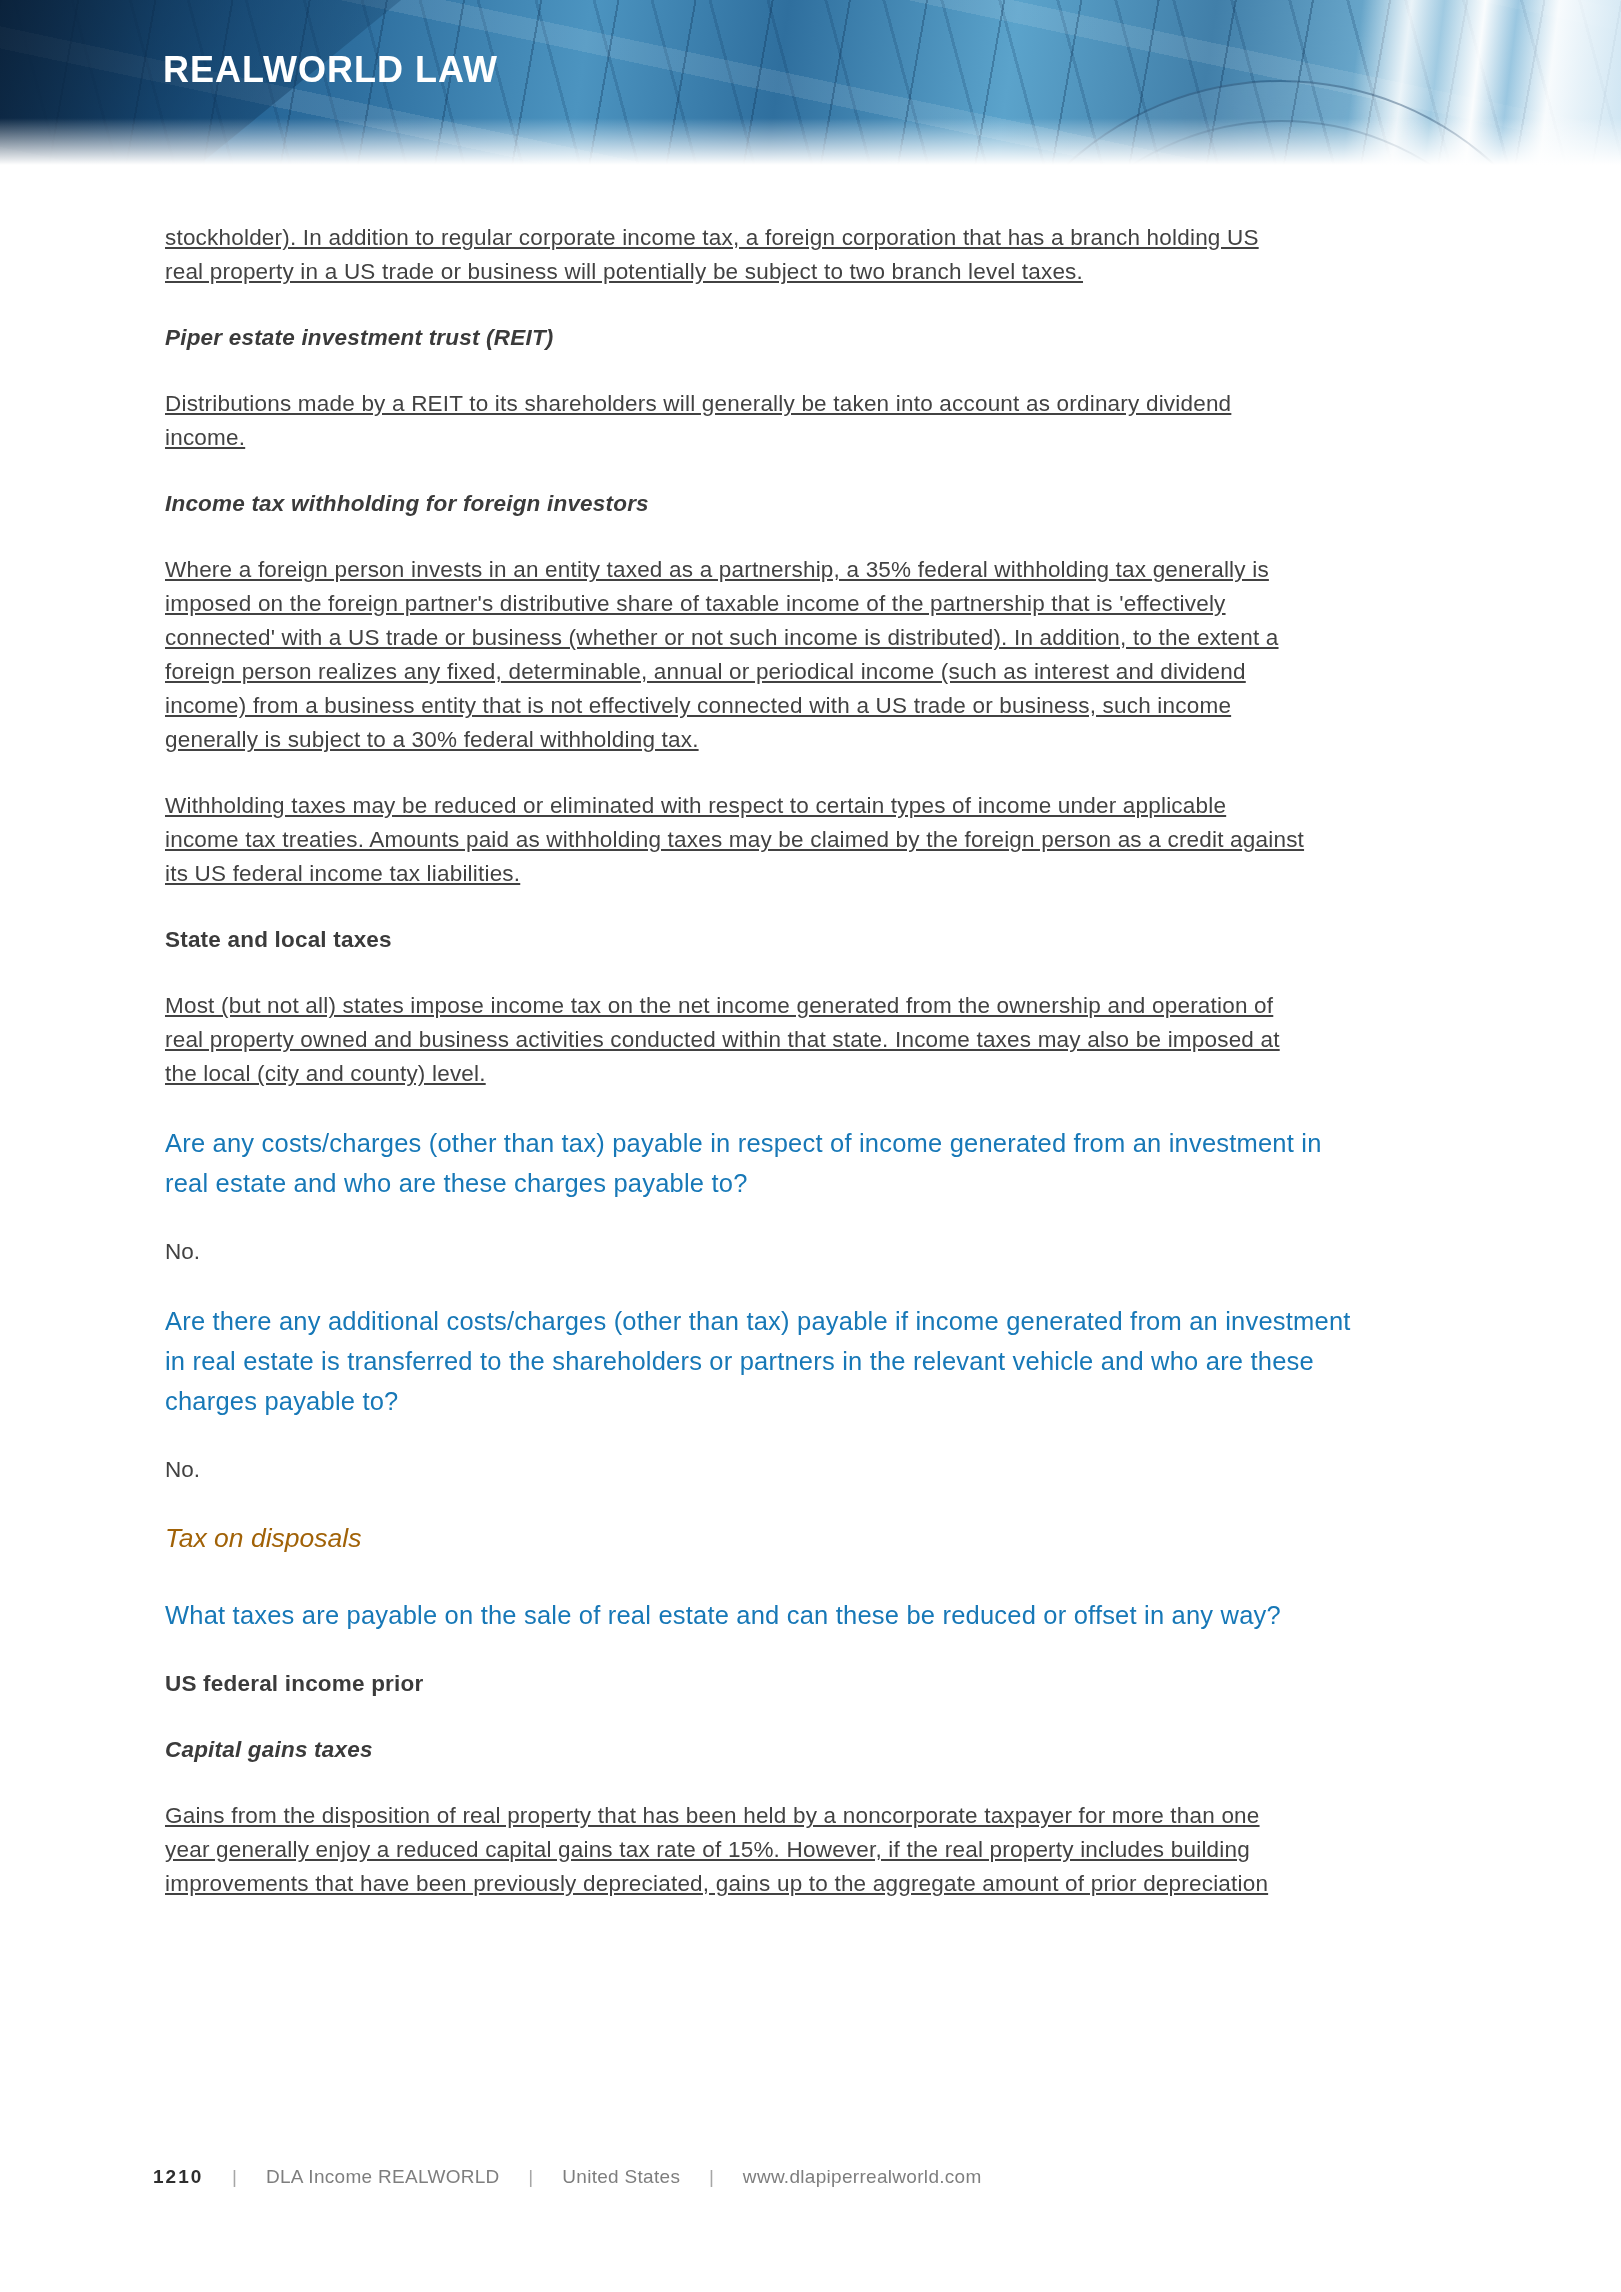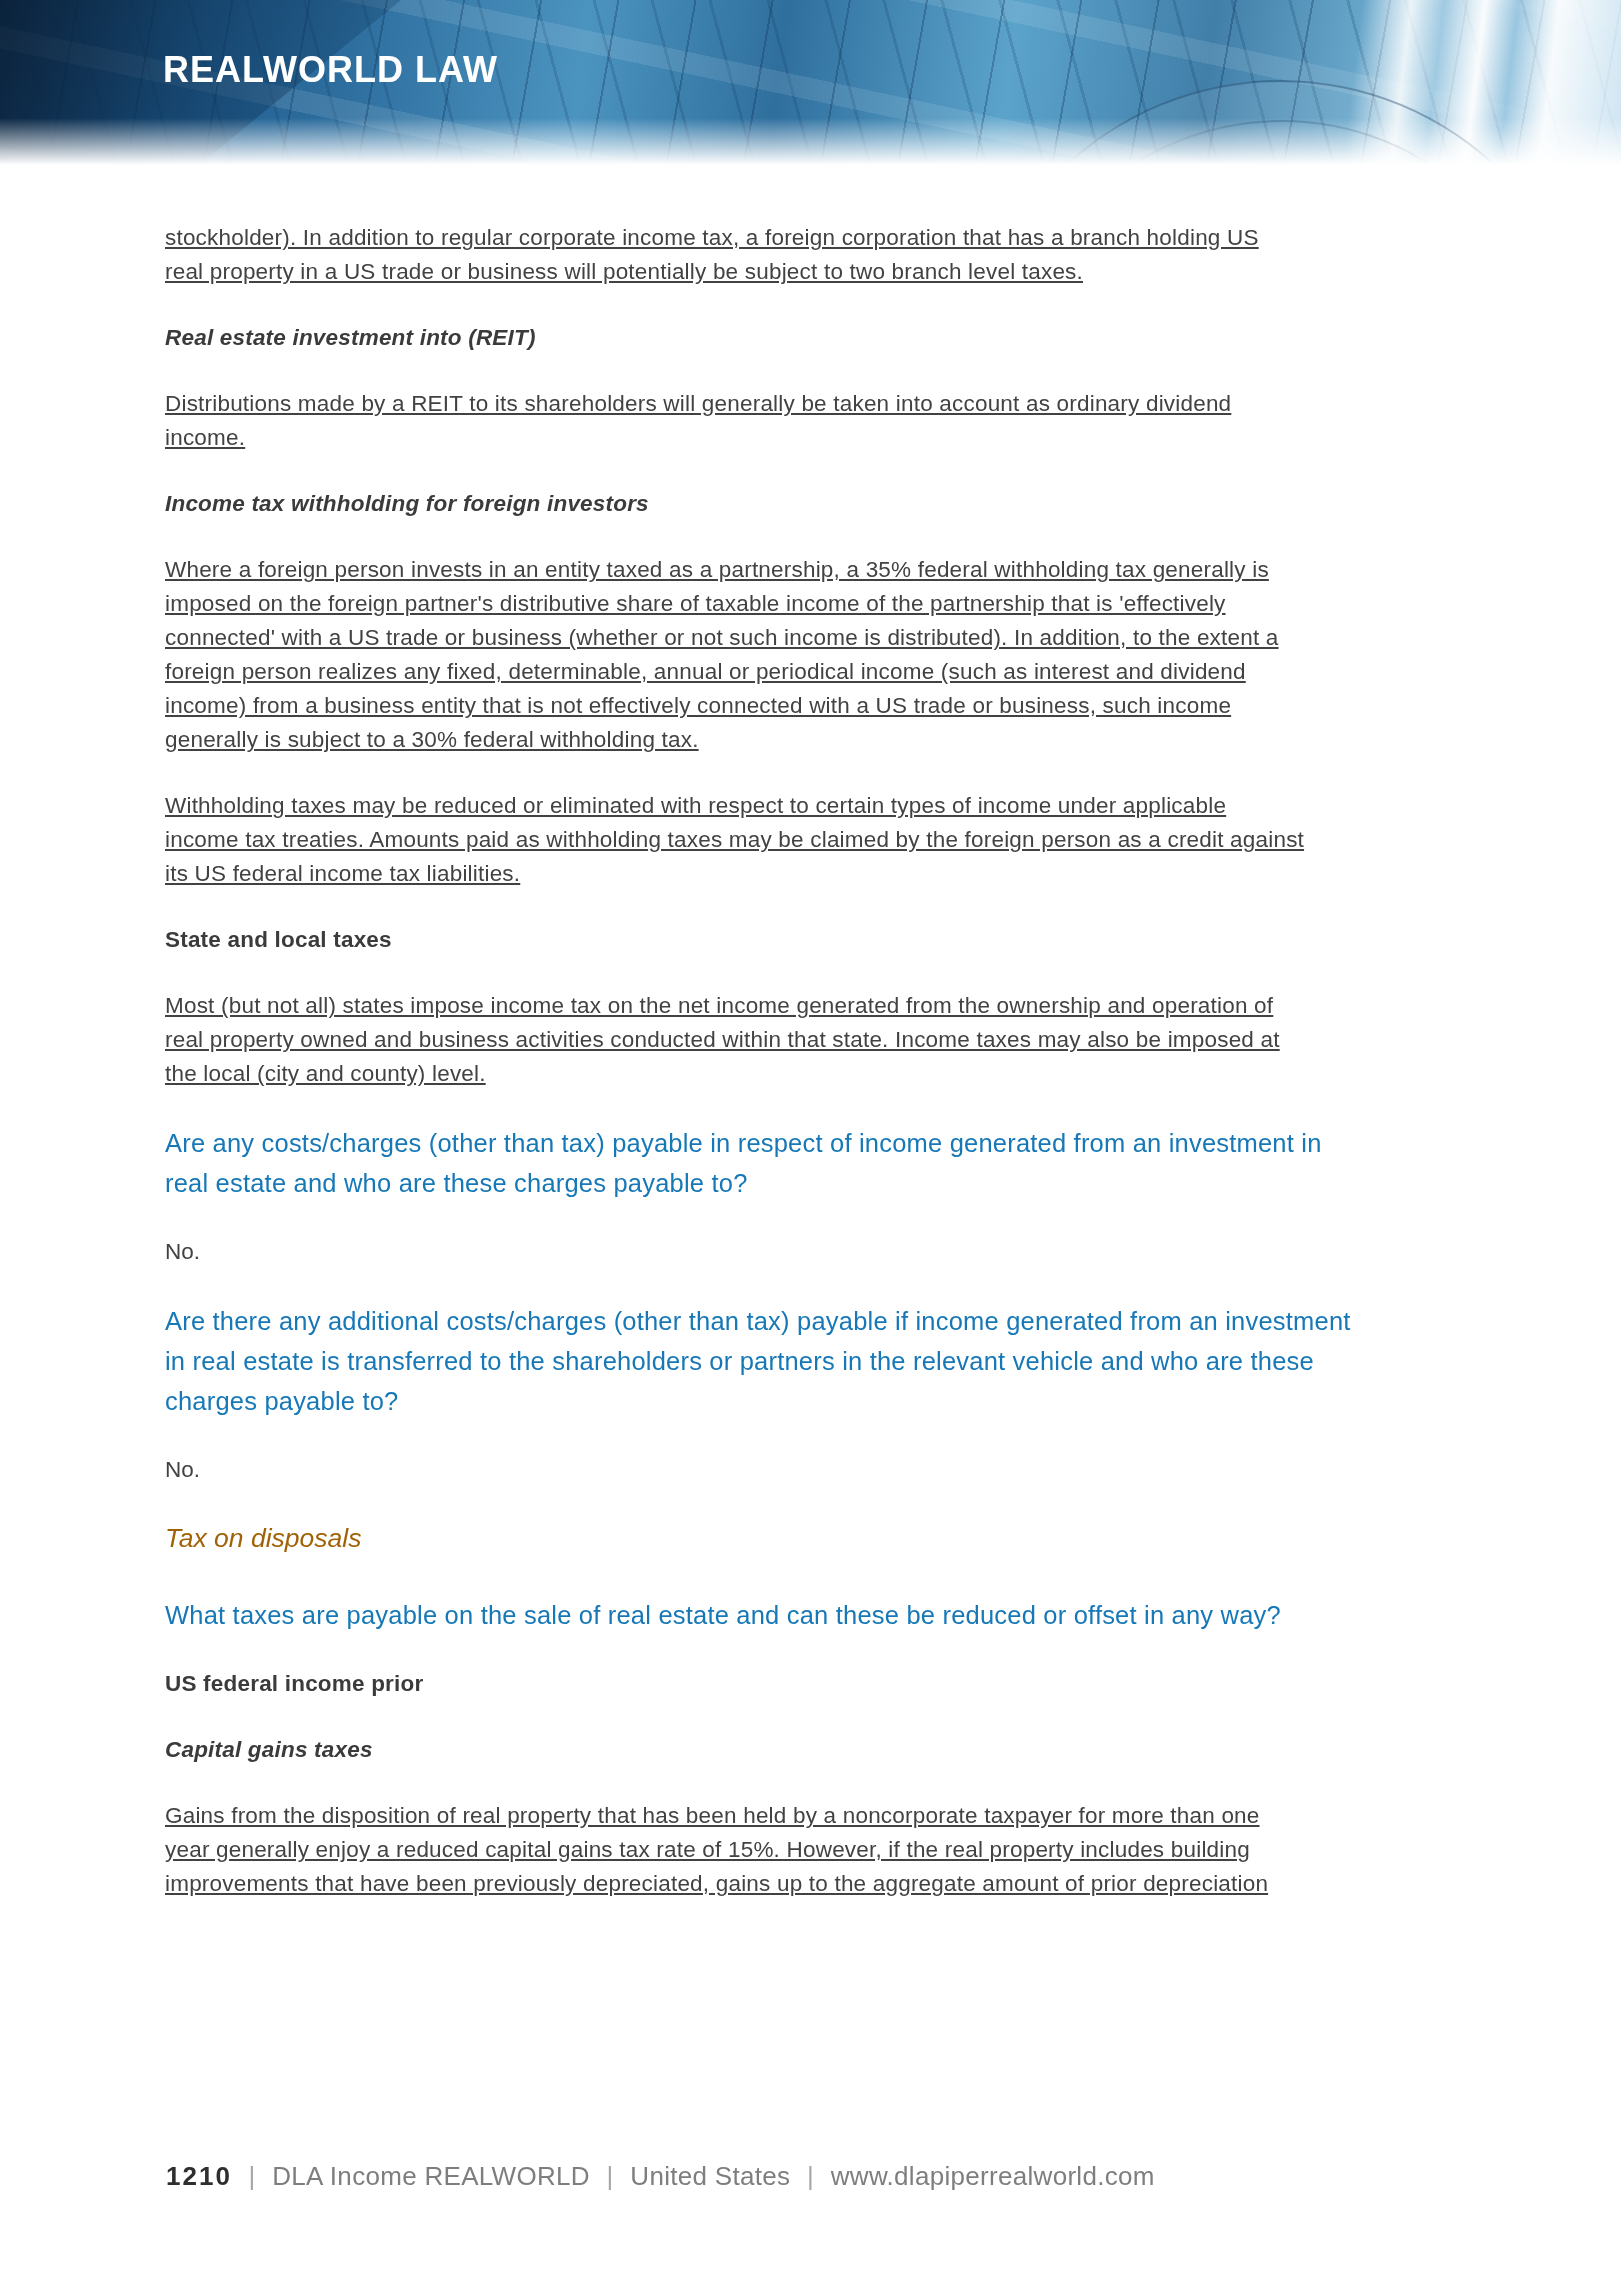--- a/index.html
+++ b/index.html
@@ -57,22 +57,22 @@
   .question {
     margin:13.7px 0 32px; font-size:25.5px; line-height:40px; letter-spacing:0.2px; color:#1778b7; font-weight:400;
   }
   .answer { margin:0 0 32px; font-size:22.5px; line-height:34px; color:#424242; }
   .section-title {
     margin:21.6px 0 37px; font-size:26.5px; line-height:39px; color:#a16207; font-style:italic; font-weight:400;
   }
 
   
   .footer {
-    position:absolute; left:166px; top:2162px; display:flex; align-items:center;
-    font-size:26px; line-height:29px; color:#7e7e7e; letter-spacing:0.3px;
+    position:absolute; left:153px; top:2162px; display:flex; align-items:center;
+    font-size:19px; line-height:29px; color:#7e7e7e; letter-spacing:0.3px;gap:12px;
   }
   .footer .pg { color:#2e2e2e; font-weight:700; letter-spacing:2px; }
   .footer .sep { color:#a6a6a6; margin:0 16.7px; font-weight:400; }
 </style>
 </head>
 <body>
 
 <div class="page">
 
   <header class="banner">
@@ -80,21 +80,21 @@
     <div class="banner-dark"></div>
     <div class="banner-arc"></div>
     <div class="banner-arc2"></div>
     <div class="banner-fade"></div>
     <h1>REALWORLD LAW</h1>
   </header>
 
   <main class="content">
     <p class="para">stockholder). In addition to regular corporate income tax, a foreign corporation that has a branch holding US
 real property in a US trade or business will potentially be subject to two branch level taxes.</p>
-    <h3 class="h-bi">Real estate investment into (REIT)</h3>
+    <h3 class="h-bi">Piper estate investment trust (REIT)</h3>
     <p class="para">Distributions made by a REIT to its shareholders will generally be taken into account as ordinary dividend
 income.</p>
     <h3 class="h-bi">Income tax withholding for foreign investors</h3>
     <p class="para">Where a foreign person invests in an entity taxed as a partnership, a 35% federal withholding tax generally is
 imposed on the foreign partner's distributive share of taxable income of the partnership that is 'effectively
 connected' with a US trade or business (whether or not such income is distributed). In addition, to the extent a
 foreign person realizes any fixed, determinable, annual or periodical income (such as interest and dividend
 income) from a business entity that is not effectively connected with a US trade or business, such income
 generally is subject to a 30% federal withholding tax.</p>
     <p class="para">Withholding taxes may be reduced or eliminated with respect to certain types of income under applicable

